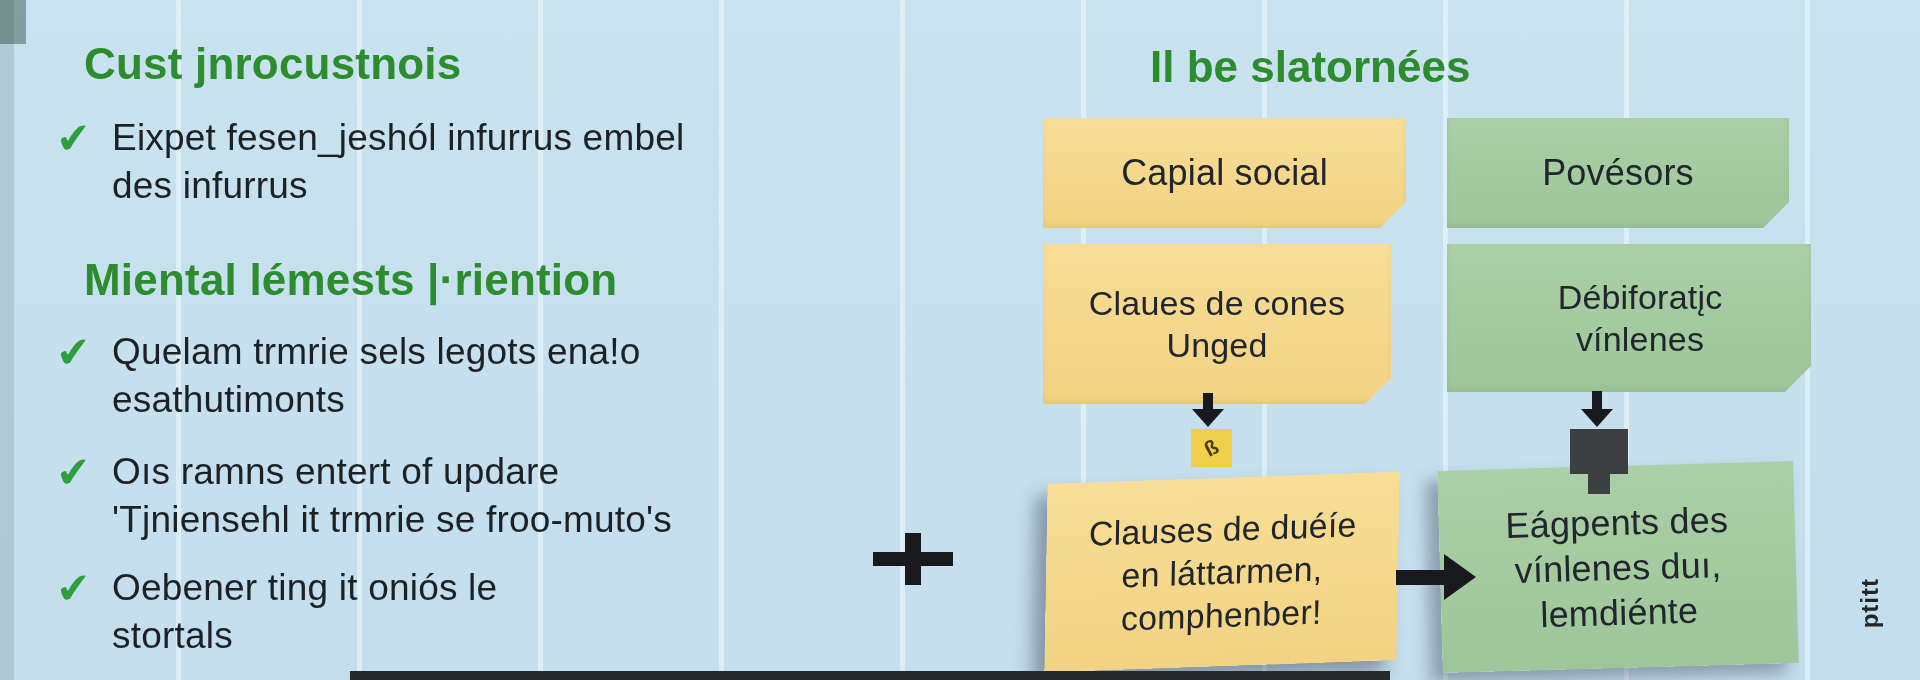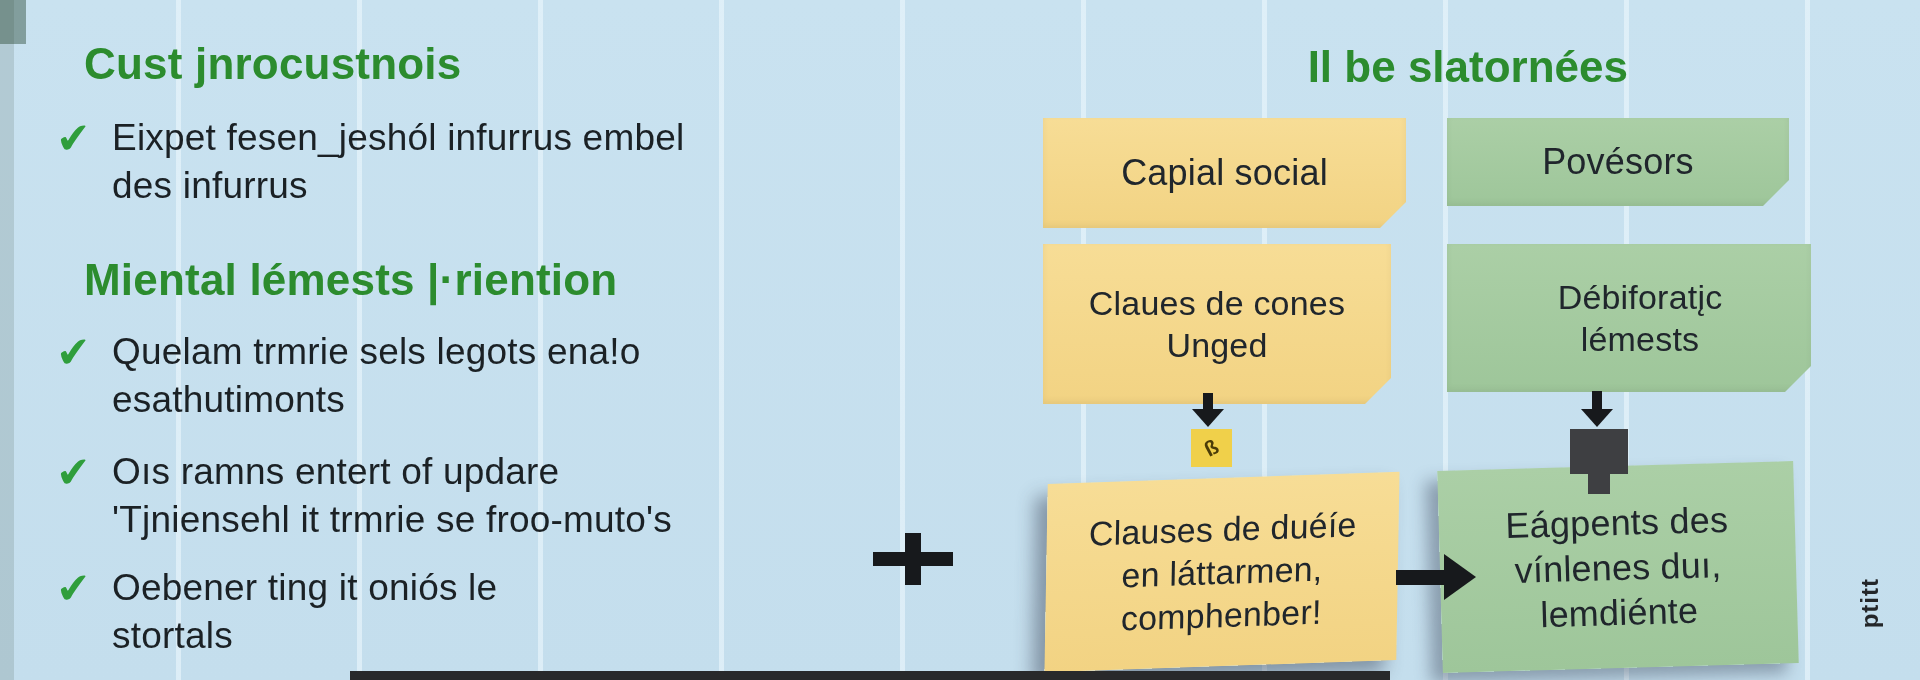--- a/index.html
+++ b/index.html
@@ -24,31 +24,31 @@
   .check{width:56px;flex:0 0 56px;font-size:42px;line-height:48px;color:#2f9e3c;font-weight:700;transform:rotate(-4deg);}
   .blines{color:#1b2125;font-size:37px;line-height:48px;letter-spacing:.2px;}
   #b1{top:114px;} #b2{top:328px;} #b3{top:448px;} #b4{top:564px;}
 
   
   .plus{position:absolute;left:873px;top:533px;width:80px;height:52px;}
   .plus .hbar{position:absolute;left:0;top:19px;width:80px;height:14px;background:#17191c;}
   .plus .vbar{position:absolute;left:32px;top:0;width:16px;height:52px;background:#17191c;}
 
   
-  #rh{position:absolute;left:1108px;top:42px;width:520px;text-align:right;color:#2c8c2e;font-size:44px;font-weight:700;line-height:50px;}
+  #rh{position:absolute;left:1150px;top:42px;width:520px;text-align:left;color:#2c8c2e;font-size:44px;font-weight:700;line-height:50px;}
   .fbox{
     position:absolute;display:flex;flex-direction:column;align-items:center;justify-content:center;
     text-align:center;color:#20262c;letter-spacing:.2px;
     box-shadow:inset 0 -3px 6px rgba(0,0,0,.06);
   }
   .cut{clip-path:polygon(0 0,100% 0,100% calc(100% - 26px),calc(100% - 26px) 100%,0 100%);}
   .ybox{background:linear-gradient(180deg,#f7dd96,#f2d383);}
   .gbox{background:linear-gradient(180deg,#abcfa6,#9ec69a);}
   #box-capital {left:1043px;top:118px;width:363px;height:110px;font-size:36px;line-height:44px;}
-  #box-povesors{left:1447px;top:118px;width:342px;height:88px;font-size:36px;line-height:44px;}
+  #box-povesors{left:1447px;top:118px;width:342px;height:110px;font-size:36px;line-height:44px;}
   #box-claues  {left:1043px;top:244px;width:348px;height:160px;font-size:34px;line-height:42px;}
   #box-debi    {left:1447px;top:244px;width:342px;height:148px;font-size:34px;line-height:42px;padding-left:22px;}
   #box-clauses {left:1046px;top:478px;width:352px;height:188px;font-size:34px;line-height:43px;
                 transform:rotate(-2deg) skewX(-3deg);
                 box-shadow:-12px 12px 18px rgba(50,60,80,.45);}
   #box-eagpents{left:1440px;top:466px;width:356px;height:202px;font-size:36px;line-height:45px;
                 transform:rotate(-1.6deg);
                 box-shadow:-12px 10px 16px rgba(50,60,80,.40);}
 
   
@@ -127,21 +127,21 @@
     <div>Povésors</div>
   </div>
 
   <div class="fbox ybox cut" id="box-claues">
     <div>Claues de cones</div>
     <div>Unged</div>
   </div>
 
   <div class="fbox gbox cut" id="box-debi">
     <div>Débiforatįc</div>
-    <div>lémests</div>
+    <div>vínlenes</div>
   </div>
 
   <div class="shaft-v" id="a1s"></div>
   <div class="head-v" id="a1h"></div>
   <div class="shaft-v" id="a2s"></div>
   <div class="head-v" id="a2h"></div>
 
   <div class="stamp">
     <span>ß</span>
   </div>

